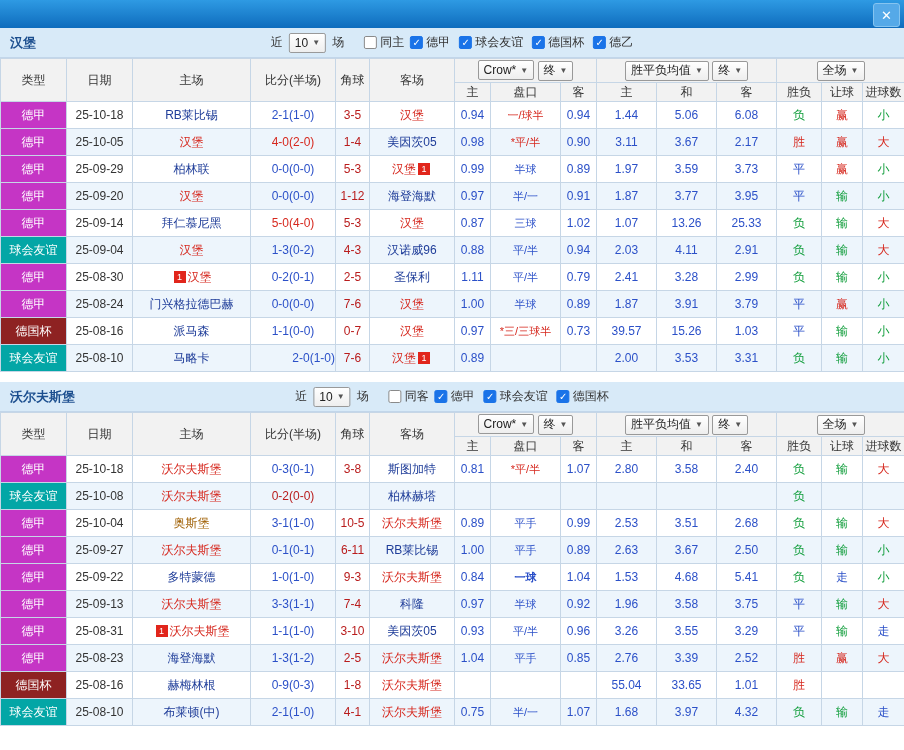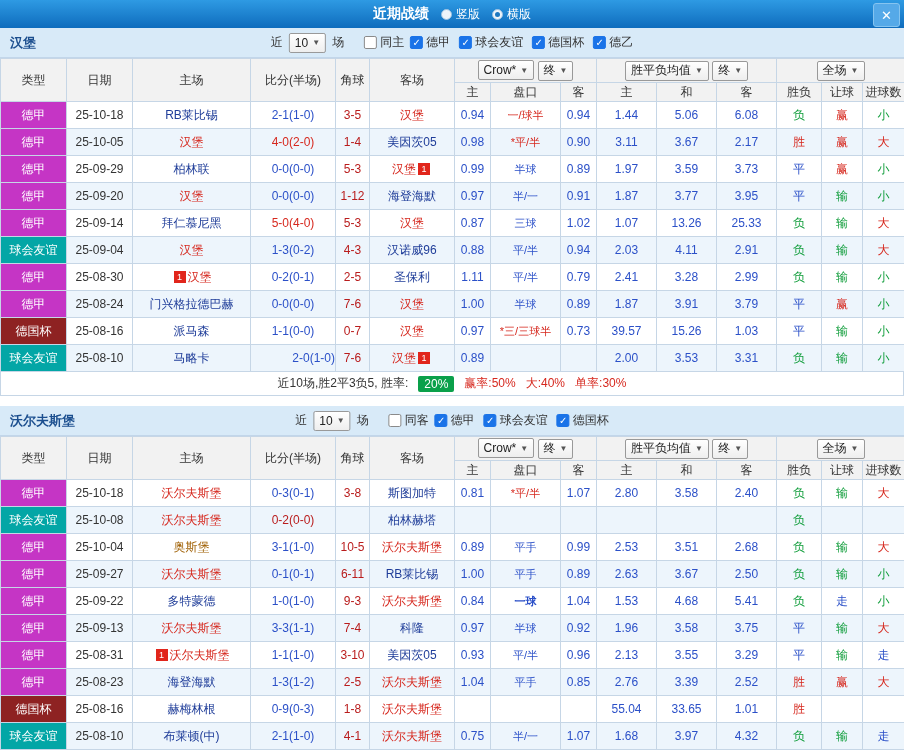--- a/index.html
+++ b/index.html
@@ -49,31 +49,20 @@
   .pct-badge{background:#0aa04a;color:#fff;padding:1px 6px;border-radius:2px;}
 
   .gap{height:10px;background:#fff;}
 </style>
 </head>
 <body>
 
 <div class="app">
 
   <div class="topbar">
-    <div class="topbar-center">
-      <span class="topbar-title">近期战绩</span>
-      <label class="radio-label">
-        <span class="radio"></span>
-        <span>竖版</span>
-      </label>
-      <label class="radio-label">
-        <span class="radio selected"></span>
-        <span>横版</span>
-      </label>
-    </div>
     <div class="close-btn">
       <span>✕</span>
     </div>
   </div>
 
   <div class="section">
     <div class="section-bar">
       <span class="team-name">汉堡</span>
       <div class="filter">
         <span>近</span>
@@ -340,27 +329,20 @@
     <td class="c-avg">2.00</td>
     <td class="c-avg">3.53</td>
     <td class="c-avg">3.31</td>
     <td class="c-res" style="color: rgb(15, 157, 58);">负</td>
     <td class="c-res" style="color: rgb(15, 157, 58);">输</td>
     <td class="c-res" style="color: rgb(15, 157, 58);">小</td>
   </tr>
         </tbody>
     </table>
 
-    <div class="section-footer">
-        <span style="color: rgb(51, 51, 51);">近10场,胜2平3负5, 胜率:</span>
-        <span class="pct-badge">20%</span>
-        <span style="color: rgb(214, 40, 30);">赢率:50%</span>
-        <span style="color: rgb(214, 40, 30);">大:40%</span>
-        <span style="color: rgb(214, 40, 30);">单率:30%</span>
-      </div>
   </div>
 
   <div class="gap"></div>
 
   <div class="section">
     <div class="section-bar">
       <span class="team-name">沃尔夫斯堡</span>
       <div class="filter">
         <span>近</span>
         <span class="sel">
@@ -561,21 +543,21 @@
           <tr>
     <td class="c-type" style="background: rgb(197, 53, 197);">德甲</td>
     <td class="c-date">25-08-31</td>
     <td class="c-team"><span class="badge">1</span><span style="color: rgb(214, 40, 30);">沃尔夫斯堡</span></td>
     <td class="c-score" style="color: rgb(43, 80, 200);">1-1(1-0)</td>
     <td class="c-corner">3-10</td>
     <td class="c-team"><span style="color: rgb(31, 61, 153);">美因茨05</span></td>
     <td class="c-odds">0.93</td>
     <td class="c-handicap" style="color: rgb(43, 80, 200);">平/半</td>
     <td class="c-odds">0.96</td>
-    <td class="c-avg">2.13</td>
+    <td class="c-avg">3.26</td>
     <td class="c-avg">3.55</td>
     <td class="c-avg">3.29</td>
     <td class="c-res" style="color: rgb(43, 80, 200);">平</td>
     <td class="c-res" style="color: rgb(15, 157, 58);">输</td>
     <td class="c-res" style="color: rgb(43, 80, 200);">走</td>
   </tr>
           <tr class="alt">
     <td class="c-type" style="background: rgb(197, 53, 197);">德甲</td>
     <td class="c-date">25-08-23</td>
     <td class="c-team"><span style="color: rgb(31, 61, 153);">海登海默</span></td>

